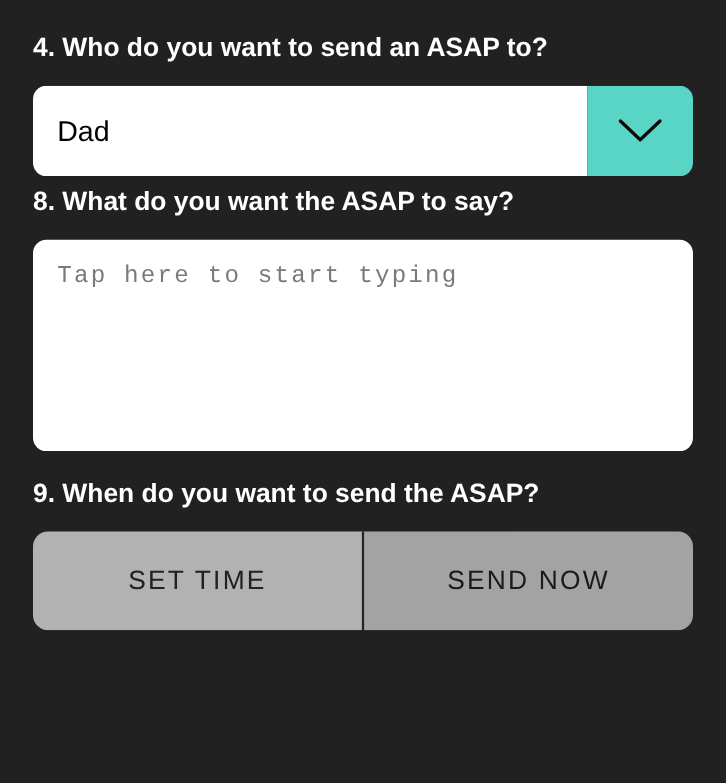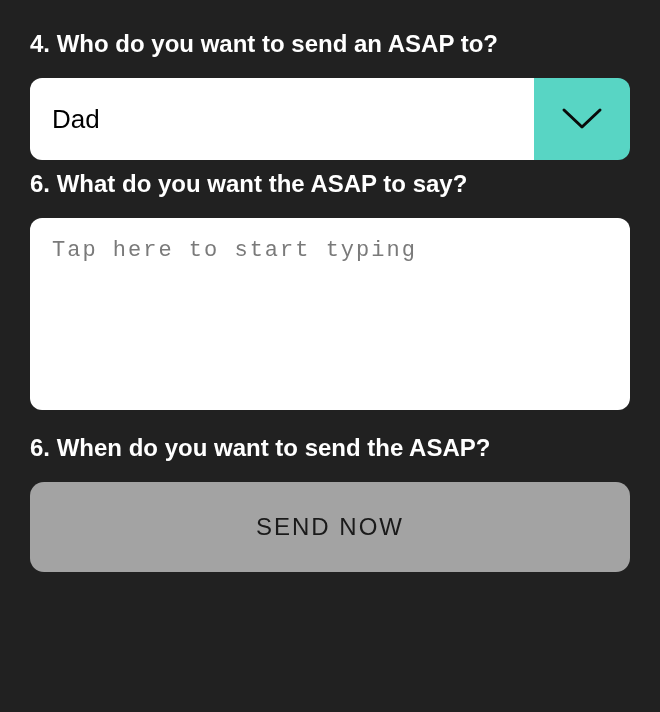--- a/index.html
+++ b/index.html
@@ -110,24 +110,25 @@
 
 <div class="select-wrapper">
   <div class="select-value">Dad</div>
   <div class="select-chevron">
     <svg viewBox="0 0 42 26" fill="none">
       <path d="M3 4 L21 21 L39 4" stroke="#0a0a0a" stroke-width="3" stroke-linecap="round" stroke-linejoin="round"></path>
     </svg>
   </div>
 </div>
 
-<div class="question-label">6. What do you want the ASAP to say?</div>
+<div class="question-label">8. What do you want the ASAP to say?</div>
 
 <textarea class="textarea-field" placeholder="Tap here to start typing" style=""></textarea>
 
-<div class="question-label">6. When do you want to send the ASAP?</div>
+<div class="question-label">9. When do you want to send the ASAP?</div>
 
 <div class="button-row">
+  <button class="btn btn-set-time">SET TIME</button>
   <button class="btn btn-send-now">SEND NOW</button>
 </div>
 
 
 
 
 </body></html>

